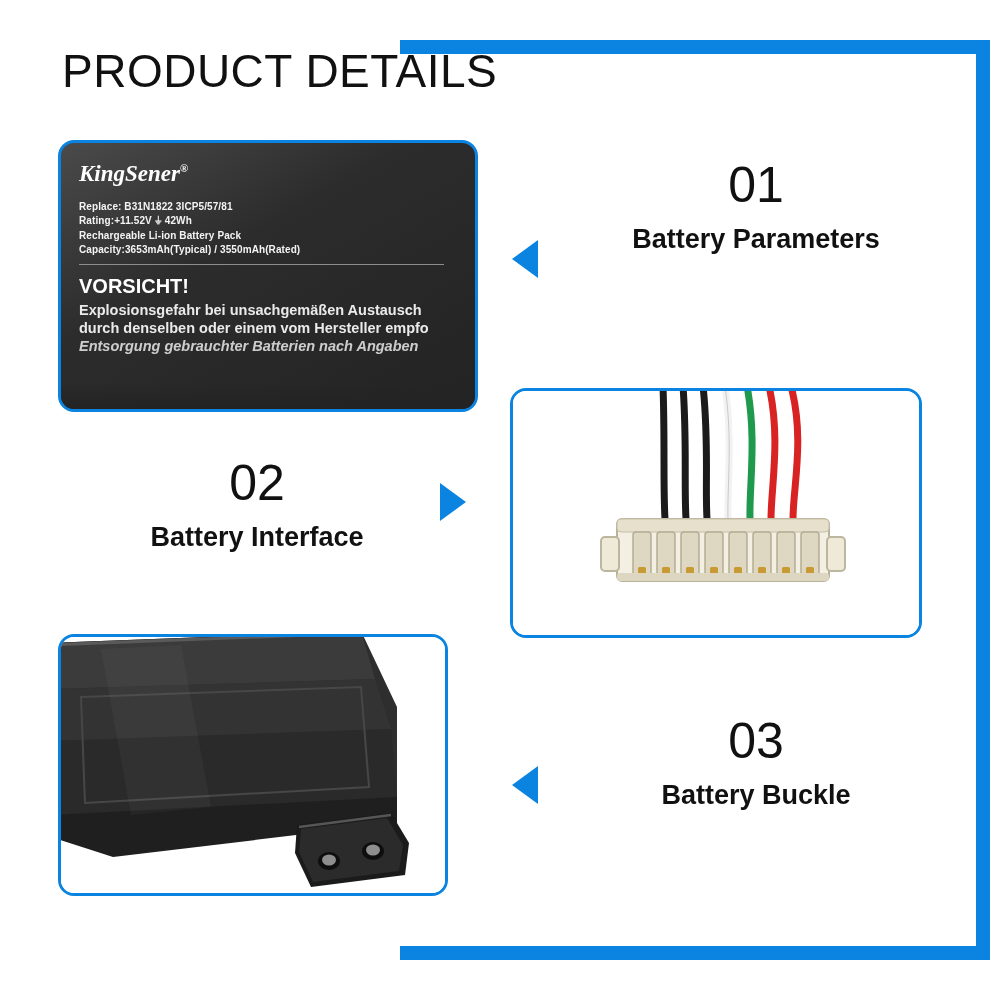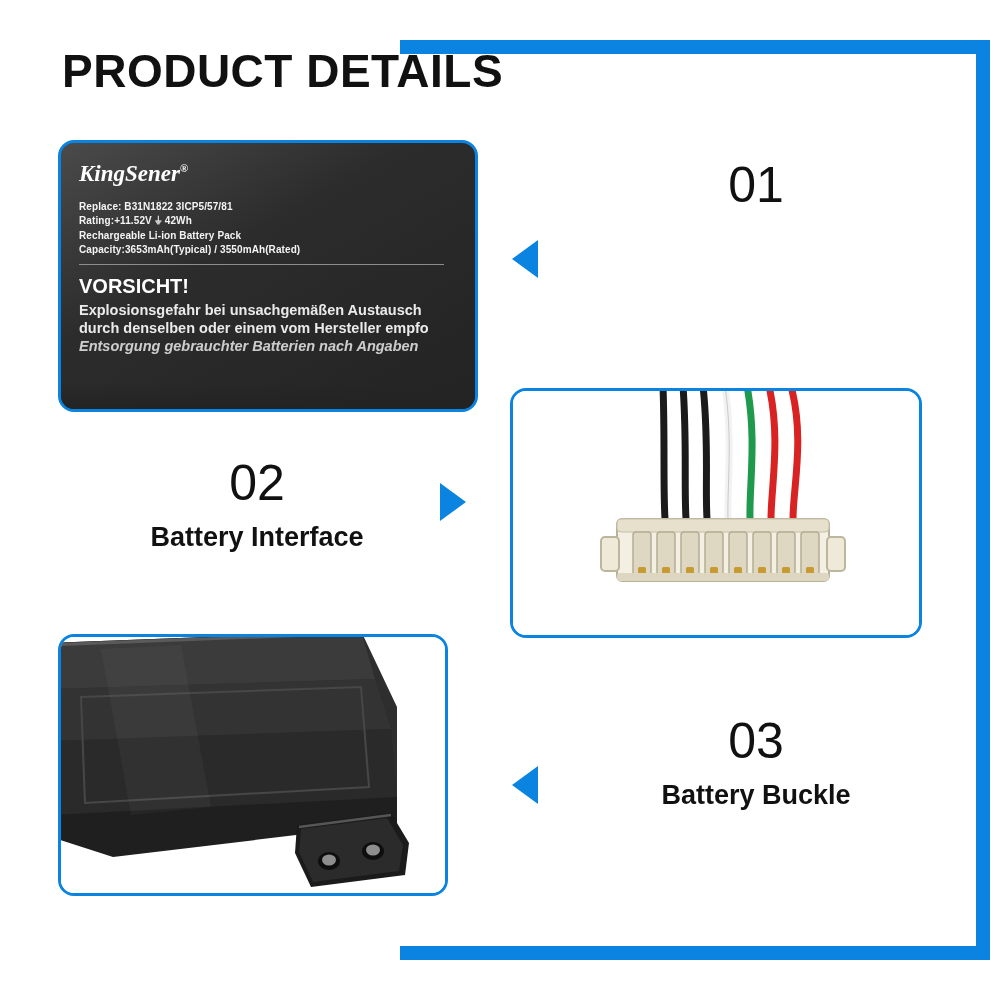--- a/index.html
+++ b/index.html
@@ -40,21 +40,21 @@
     height: 14px;
     background: #0a84e0;
   }
 
   
   #page-title {
     position: absolute;
     left: 62px;
     top: 44px;
     font-size: 46px;
-    font-weight: bold;
+    font-weight: normal;
     letter-spacing: 0.5px;
     color: #111111;
     white-space: nowrap;
     text-align: right;
   }
 
   
   .photo-card {
     position: absolute;
     border: 3px solid #0a84e0;
@@ -209,20 +209,21 @@
     <div class="warn-line">Explosionsgefahr bei unsachgemäßen Austausch</div>
     <div class="warn-line">durch denselben oder einem vom Hersteller empfo</div>
     <div class="warn-line fade3">Entsorgung gebrauchter Batterien nach Angaben</div>
   </div>
   <div class="warn-fade"></div>
 </div>
 
 <div class="arrow arrow-left" id="arrow-01"></div>
 <div class="callout" id="callout-01">
   <div class="callout-number">01</div>
+  <div class="callout-label">Battery Parameters</div>
 </div>
 
 <div class="callout" id="callout-02">
   <div class="callout-number">02</div>
   <div class="callout-label">Battery Interface</div>
 </div>
 <div class="arrow arrow-right" id="arrow-02"></div>
 
 <div class="photo-card" id="card-connector">
   <svg width="406" height="244" viewBox="0 0 406 244">

